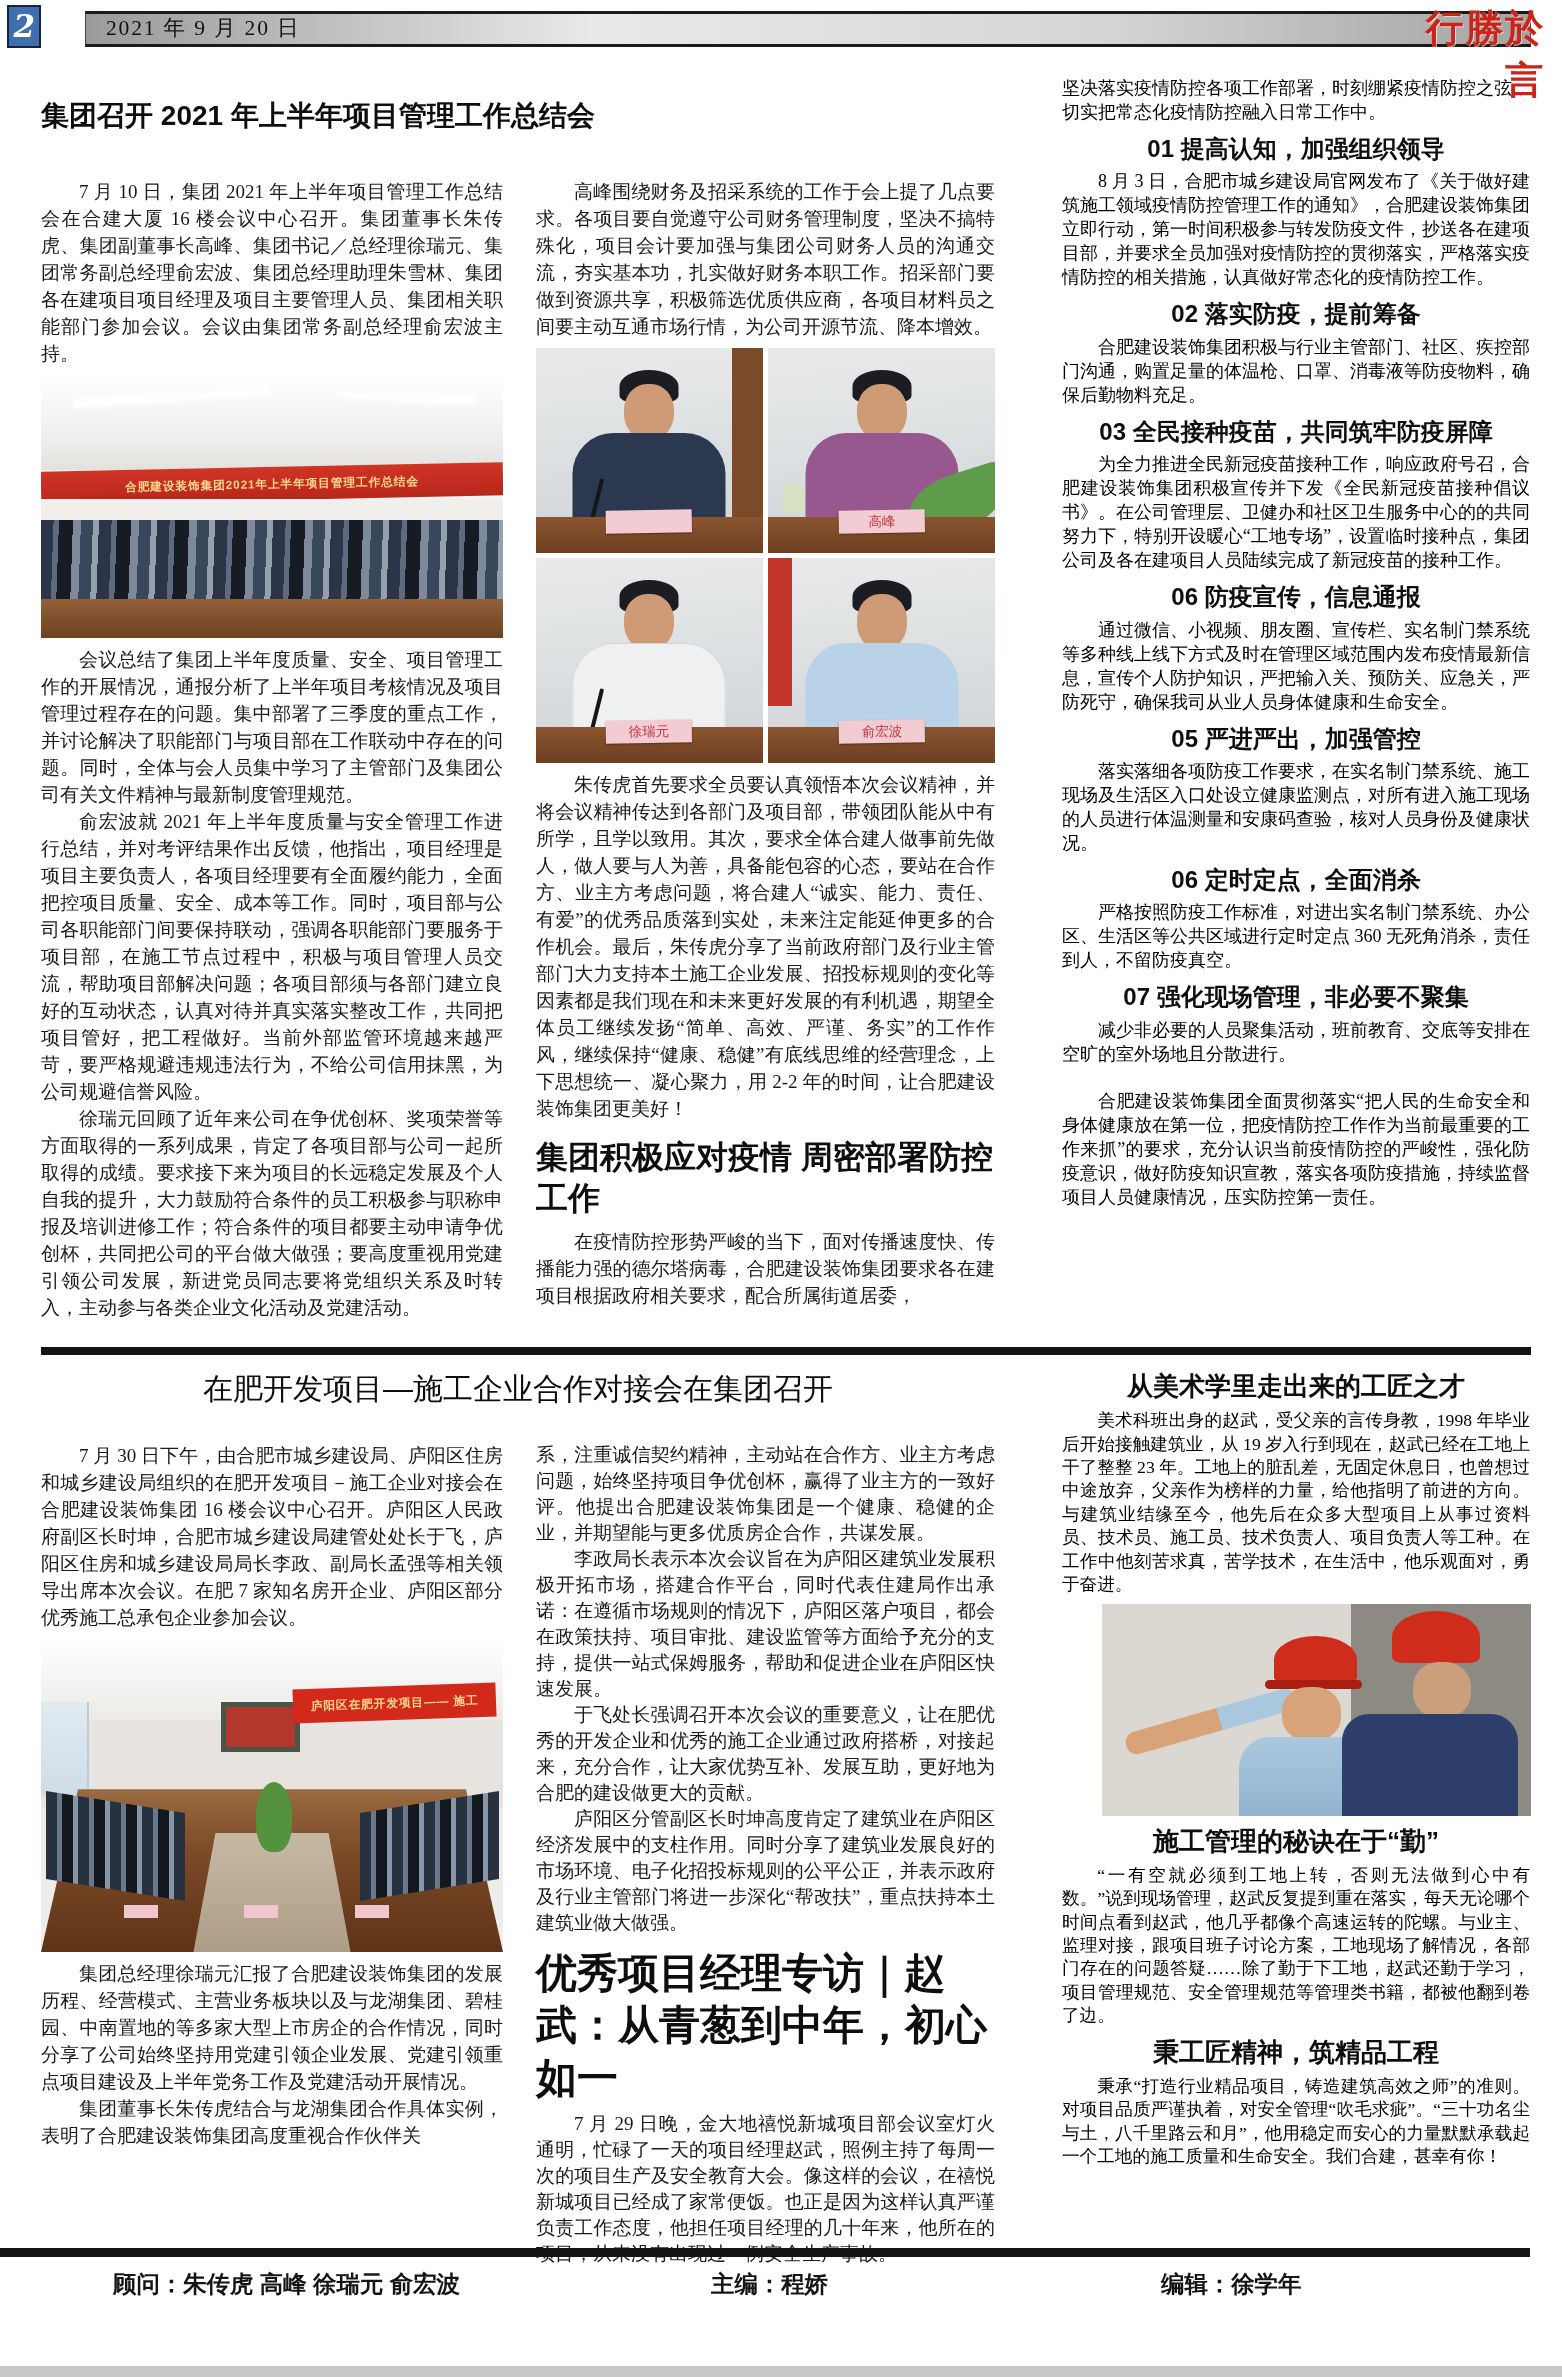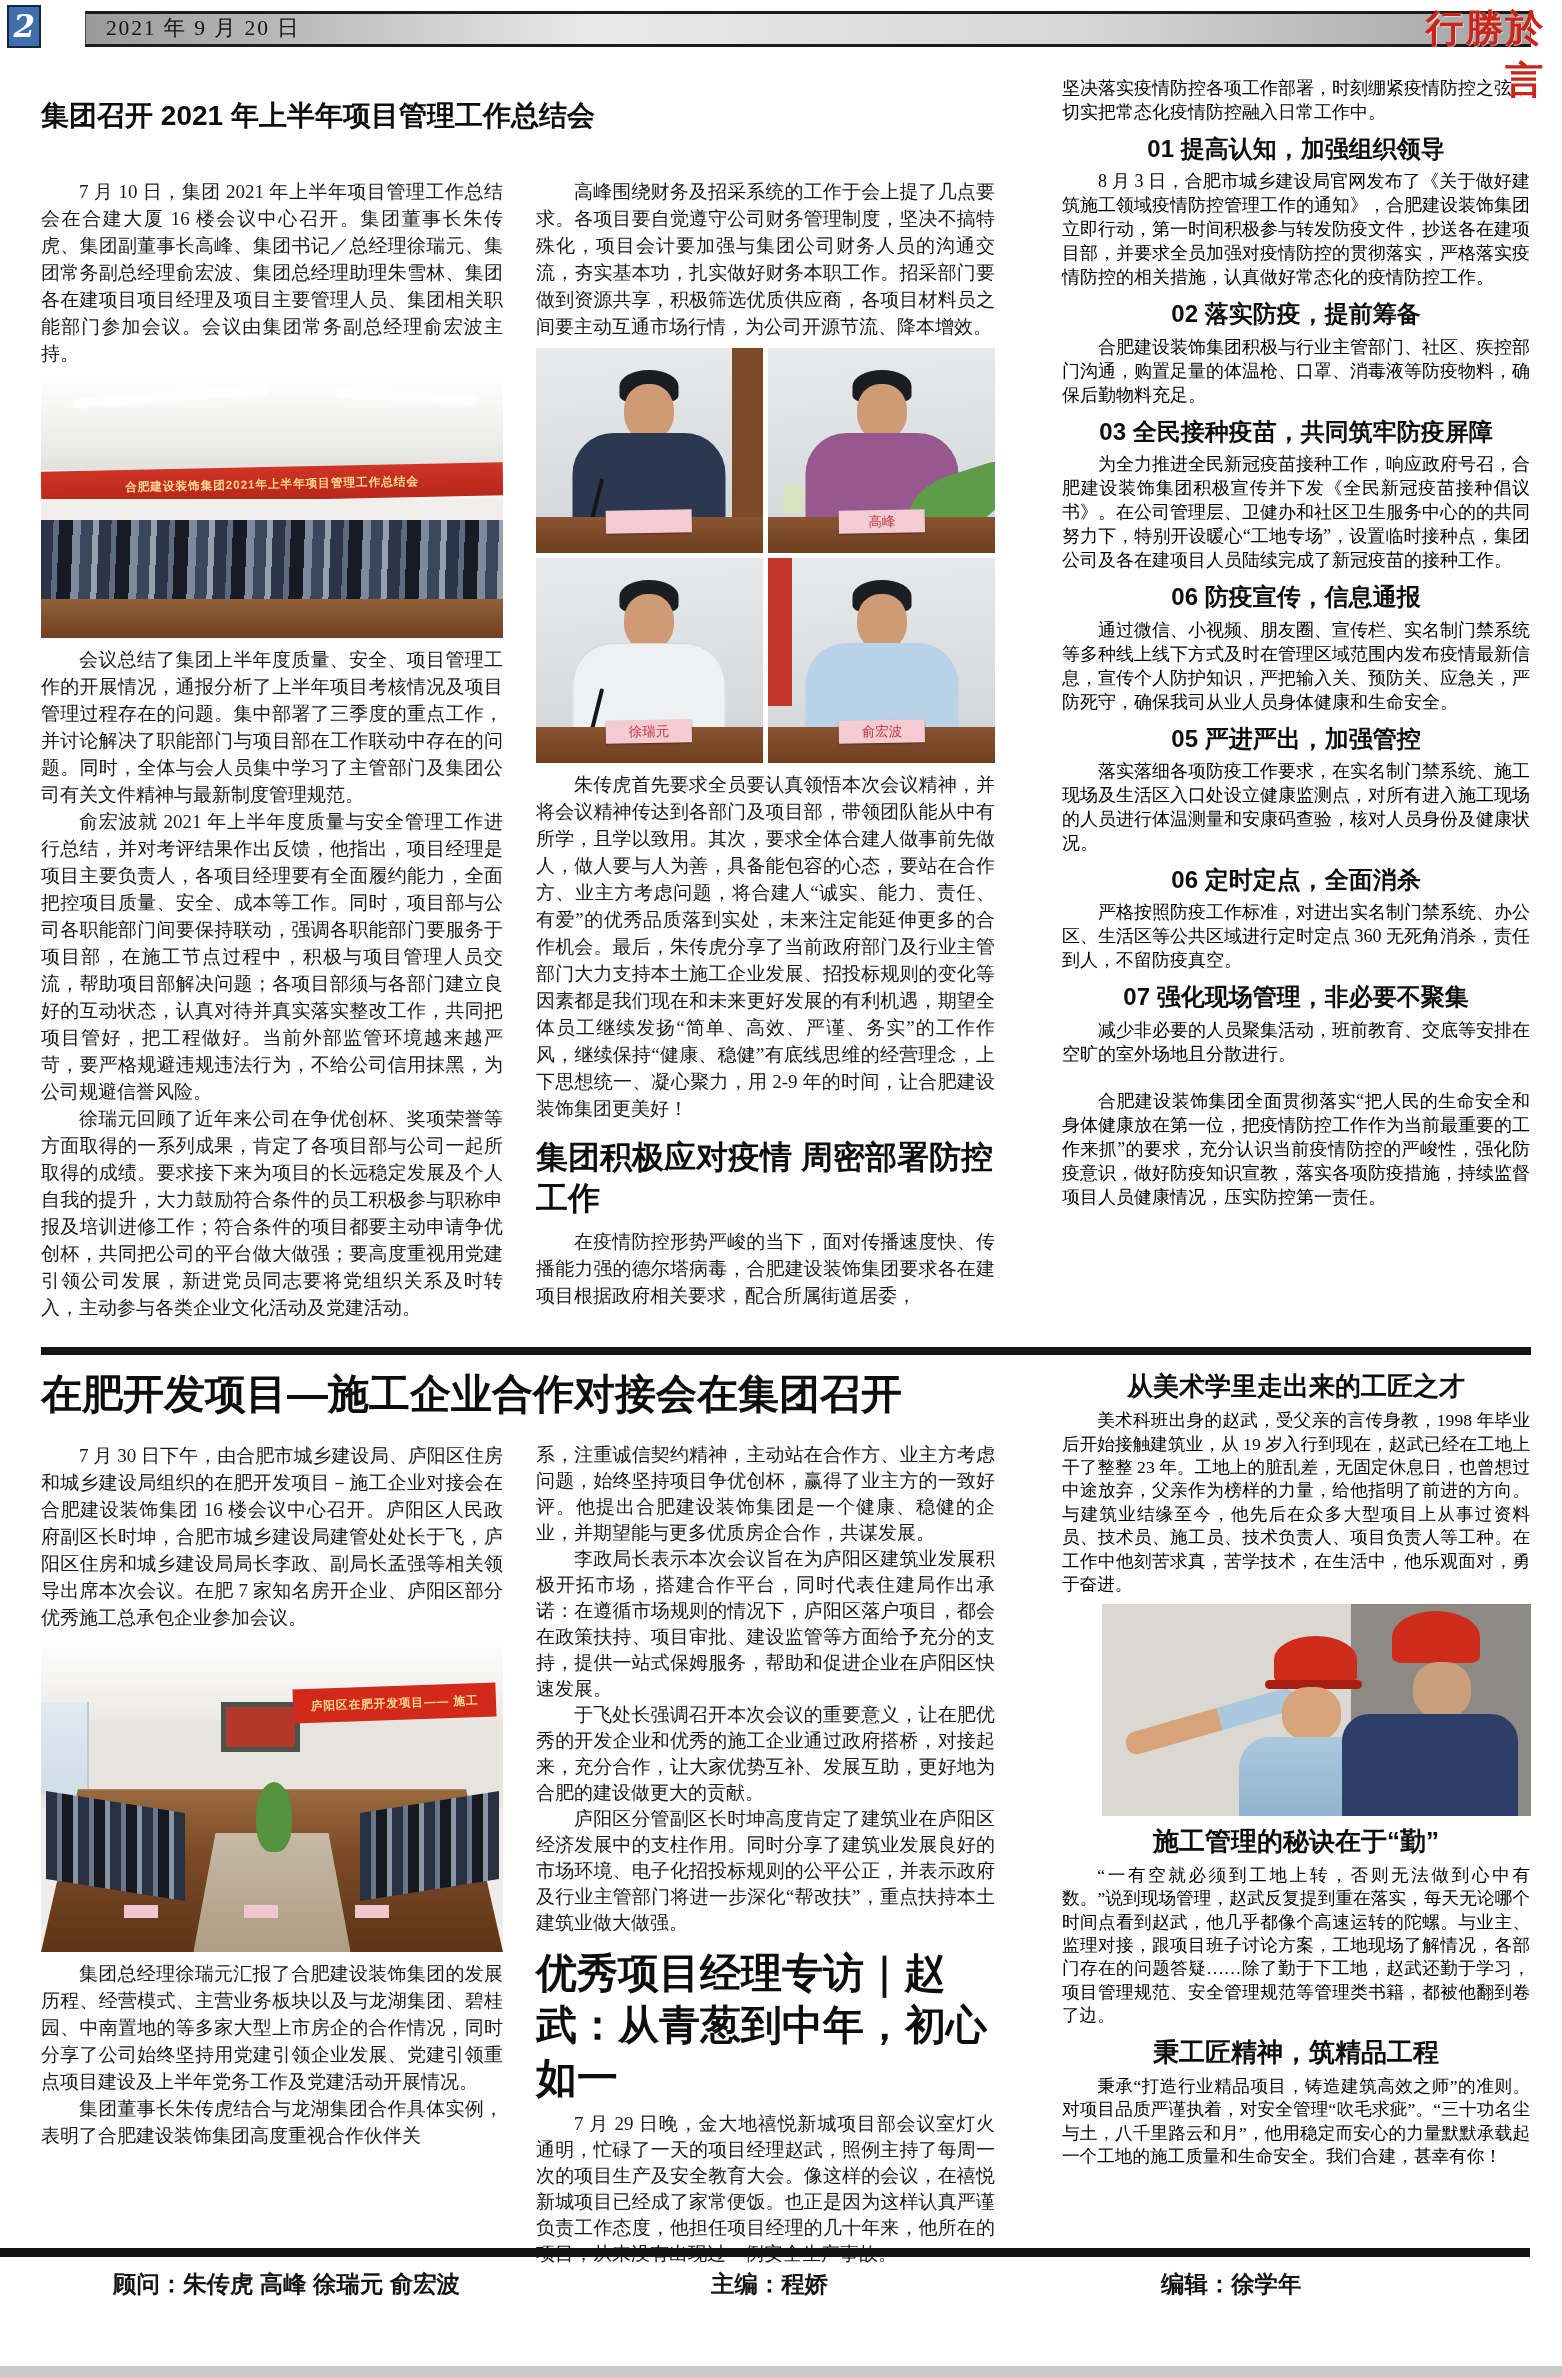--- a/index.html
+++ b/index.html
@@ -32,21 +32,21 @@
   .subhead{font-weight:700;font-size:32px;line-height:1.28;margin:14.4px 0 9px;font-family:"Liberation Sans","DejaVu Sans",sans-serif}
 
   .sidebar{position:absolute;left:1062px;top:76px;width:468px}
   .shead{font-weight:700;font-size:24px;line-height:1.25;text-align:center;margin:10px 0 5.4px}
   .closing{margin-top:23.4px}
 
   .rule{position:absolute;background:#141414}
   .rule-main{left:41px;top:1347px;width:1490px;height:8px}
   .rule-footer{left:0;top:2248px;width:1530px;height:9px}
 
-  .a2-title{position:absolute;left:41px;top:1372px;width:954px;text-align:left;font-weight:700;font-size:41px;line-height:1.1}
+  .a2-title{position:absolute;left:41px;top:1372px;width:954px;text-align:center;font-weight:400;font-size:30px;line-height:1.1}
   .a2-colA{position:absolute;left:41px;top:1442px;width:462px}
   .a2-colB{position:absolute;left:536px;top:1442px;width:459px}
   .a2-colB .body{line-height:26px}
   .a2-colB .subhead{font-size:41px;margin:10.8px 0 7.2px}
 
   .profile{position:absolute;left:1062px;top:1362px;width:468px}
   .profile .sbody{font-size:17.6px;line-height:23.4px}
   .phead{font-weight:700;font-size:26px;line-height:1.3;text-align:center;margin:8px 0 5.4px}
 
   .f-item{position:absolute;top:2270px;font:600 23.4px/1.2 "Liberation Sans","DejaVu Sans",sans-serif;color:#141414}
@@ -184,21 +184,21 @@
       <div class="portrait p-br">
         <div class="flag"></div>
         <div class="hair"></div>
         <div class="face"></div>
         <div class="torso"></div>
         <div class="deskst"></div>
         <div class="plate">俞宏波</div>
       </div>
     </div>
 
-    <p class="body ind">朱传虎首先要求全员要认真领悟本次会议精神，并将会议精神传达到各部门及项目部，带领团队能从中有所学，且学以致用。其次，要求全体合建人做事前先做人，做人要与人为善，具备能包容的心态，要站在合作方、业主方考虑问题，将合建人“诚实、能力、责任、有爱”的优秀品质落到实处，未来注定能延伸更多的合作机会。最后，朱传虎分享了当前政府部门及行业主管部门大力支持本土施工企业发展、招投标规则的变化等因素都是我们现在和未来更好发展的有利机遇，期望全体员工继续发扬“简单、高效、严谨、务实”的工作作风，继续保持“健康、稳健”有底线思维的经营理念，上下思想统一、凝心聚力，用 2-9 年的时间，让合肥建设装饰集团更美好！</p>
+    <p class="body ind">朱传虎首先要求全员要认真领悟本次会议精神，并将会议精神传达到各部门及项目部，带领团队能从中有所学，且学以致用。其次，要求全体合建人做事前先做人，做人要与人为善，具备能包容的心态，要站在合作方、业主方考虑问题，将合建人“诚实、能力、责任、有爱”的优秀品质落到实处，未来注定能延伸更多的合作机会。最后，朱传虎分享了当前政府部门及行业主管部门大力支持本土施工企业发展、招投标规则的变化等因素都是我们现在和未来更好发展的有利机遇，期望全体员工继续发扬“简单、高效、严谨、务实”的工作作风，继续保持“健康、稳健”有底线思维的经营理念，上下思想统一、凝心聚力，用 2-2 年的时间，让合肥建设装饰集团更美好！</p>
     <h2 class="subhead">集团积极应对疫情  周密部署防控工作</h2>
     <p class="body ind">在疫情防控形势严峻的当下，面对传播速度快、传播能力强的德尔塔病毒，合肥建设装饰集团要求各在建项目根据政府相关要求，配合所属街道居委，</p>
   </div>
 
   <div class="sidebar">
     <p class="sbody noind">坚决落实疫情防控各项工作部署，时刻绷紧疫情防控之弦，切实把常态化疫情防控融入日常工作中。</p>
 
     <h3 class="shead">01 提高认知，加强组织领导</h3>
     <p class="sbody ind">8 月 3 日，合肥市城乡建设局官网发布了《关于做好建筑施工领域疫情防控管理工作的通知》，合肥建设装饰集团立即行动，第一时间积极参与转发防疫文件，抄送各在建项目部，并要求全员加强对疫情防控的贯彻落实，严格落实疫情防控的相关措施，认真做好常态化的疫情防控工作。</p>
 

